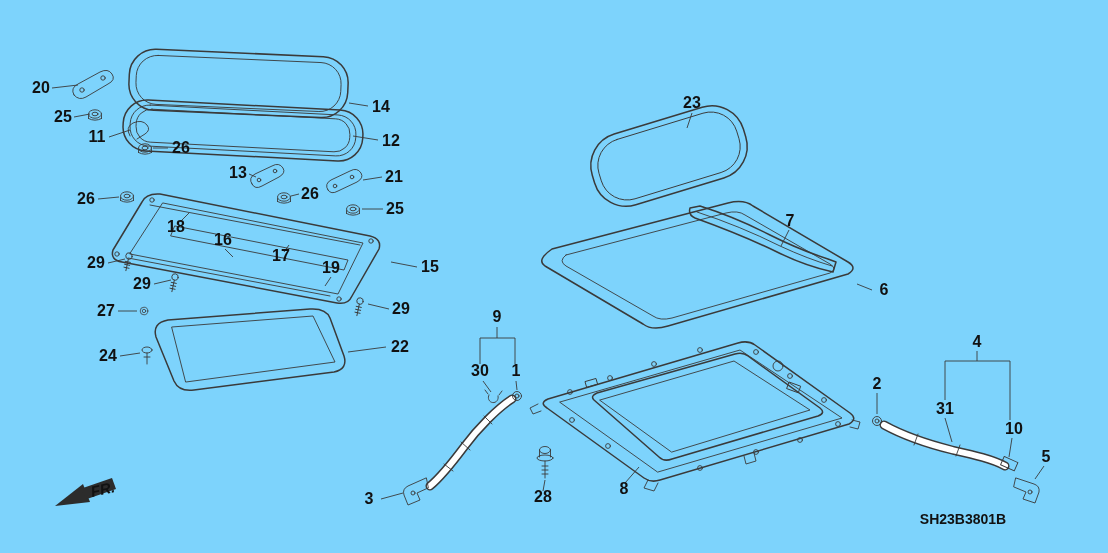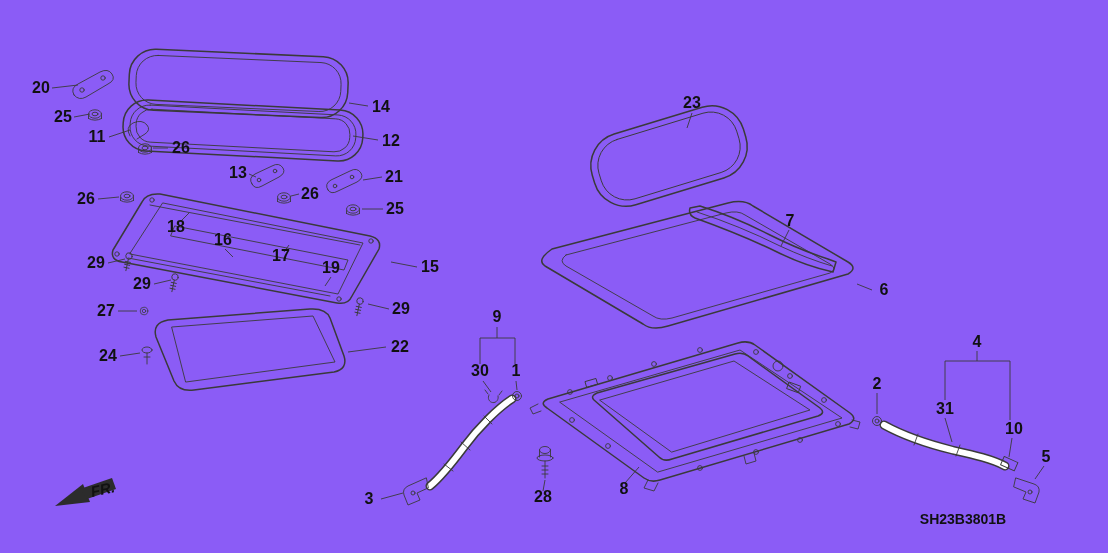--- a/index.html
+++ b/index.html
@@ -1,17 +1,17 @@
 <!DOCTYPE html>
 <html><head>
 <meta charset="utf-8">
 <style>
   html,body { margin:0; padding:0; background:#e8e8e8; }
   .stage {
-    position:relative; width:1108px; height:553px; background:#8b5cf6;
+    position:relative; width:1108px; height:553px; background:#7dd3fc;
     font-family:"Liberation Sans", sans-serif; overflow:hidden;
   }
   svg { position:absolute; inset:0; }
   .ln   { fill:none; stroke:#3a3a3a; stroke-width:1.5; stroke-linecap:round; stroke-linejoin:round; }
   .thin { stroke-width:0.9; }
   .ld   { fill:none; stroke:#3a3a3a; stroke-width:0.9; }
   .tube-o { fill:none; stroke:#3a3a3a; stroke-width:9; stroke-linecap:round; }
   .tube-i { fill:none; stroke:#ffffff; stroke-width:6; stroke-linecap:round; }
   .callout { font-family:"Liberation Sans",sans-serif; font-size:16px; font-weight:bold; fill:#111; text-anchor:middle; }
   .code    { font-family:"Liberation Sans",sans-serif; font-size:14px; font-weight:bold; fill:#111; text-anchor:middle; }

